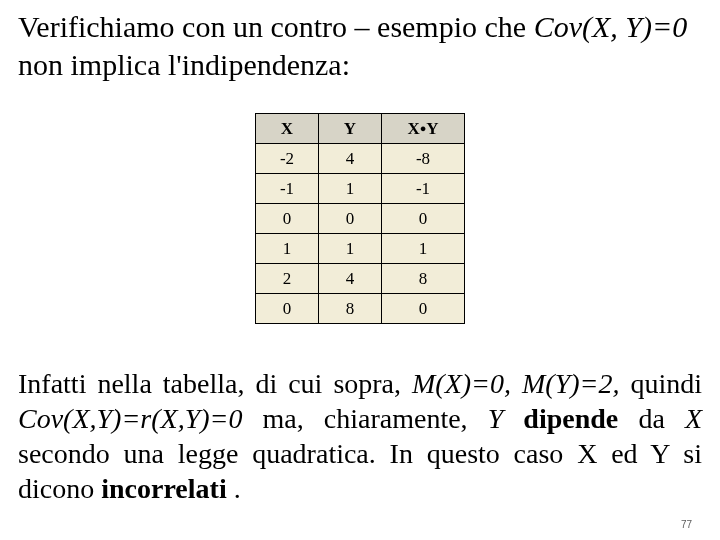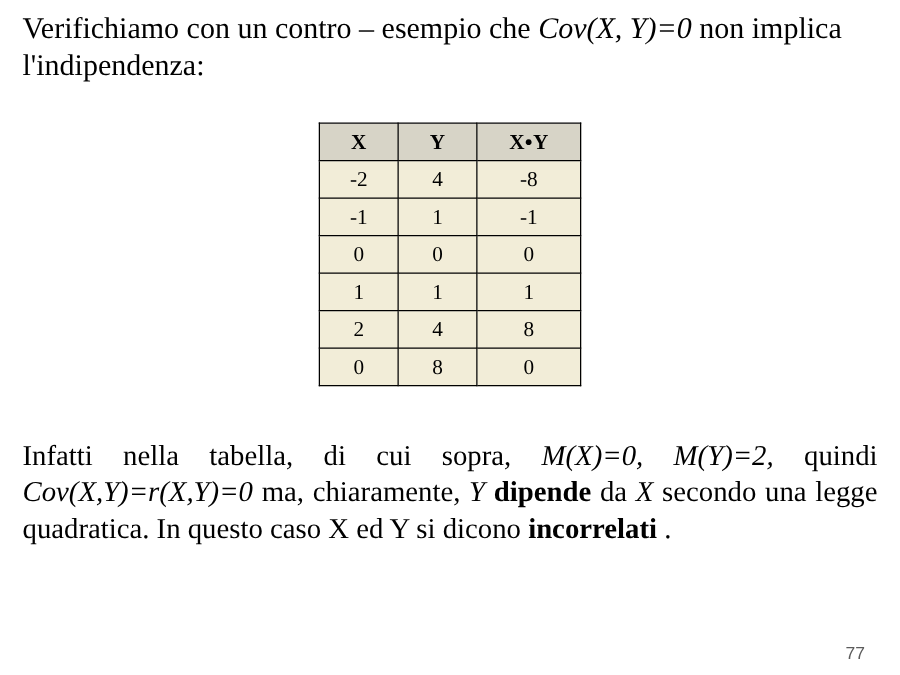--- a/index.html
+++ b/index.html
@@ -10,21 +10,21 @@
     background: #fff;
     font-family: "Times New Roman", Times, serif;
     color: #000;
     position: relative;
     box-sizing: border-box;
   }
   .page {
     padding: 8px 18px 0 18px;
   }
   .intro {
-    font-size: 24px;
+    font-size: 30px;
     line-height: 1.25;
     margin: 0 0 30px 0;
   }
   .intro .cov {
     font-style: italic;
   }
   .table-wrap {
     display: flex;
     justify-content: center;
     margin-bottom: 42px;
@@ -48,33 +48,33 @@
     width: 82px;
   }
   table.data td {
     background: #f2edd8;
     width: 62px;
   }
   table.data td.wide {
     width: 82px;
   }
   .outro {
-    font-size: 23px;
+    font-size: 28px;
     line-height: 1.25;
     text-align: justify;
     margin: 0;
   }
   .outro .ital {
     font-style: italic;
   }
   .pagenum {
     position: absolute;
     right: 28px;
     bottom: 10px;
-    font-size: 14px;
+    font-size: 10px;
     color: #5c5c5c;
     font-family: Arial, sans-serif;
   }
   .dot {
     position: relative;
     top: -2px;
     font-size: 11px;
   }
 </style>
 </head>

